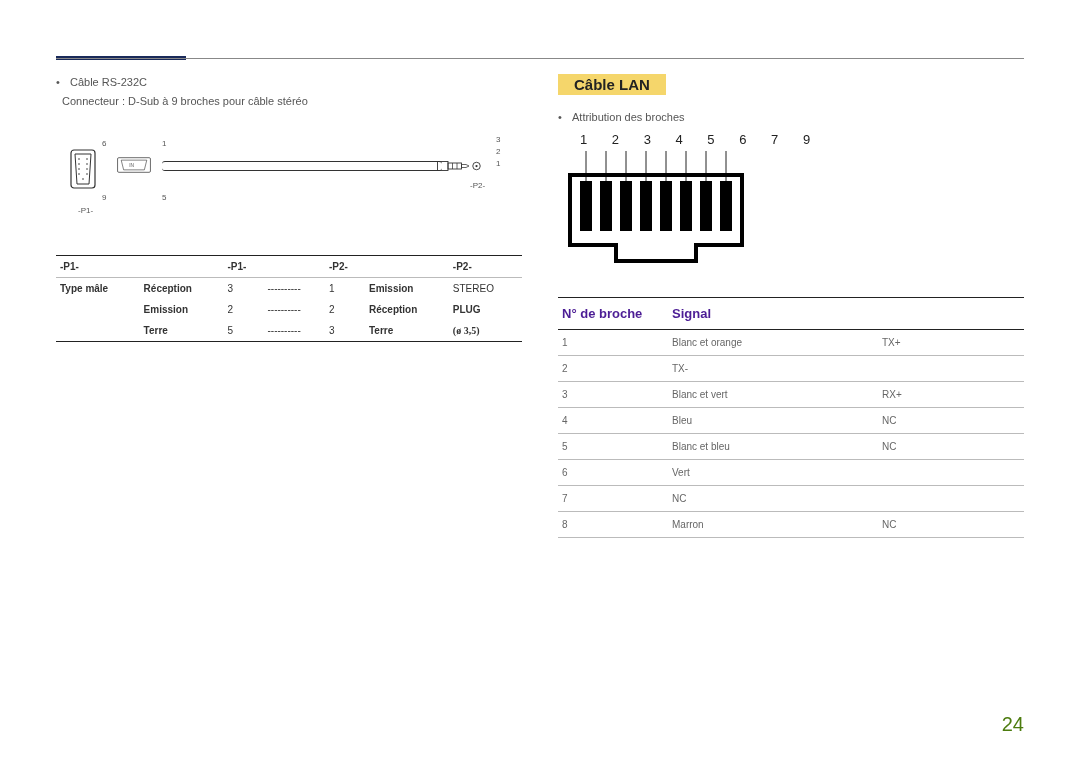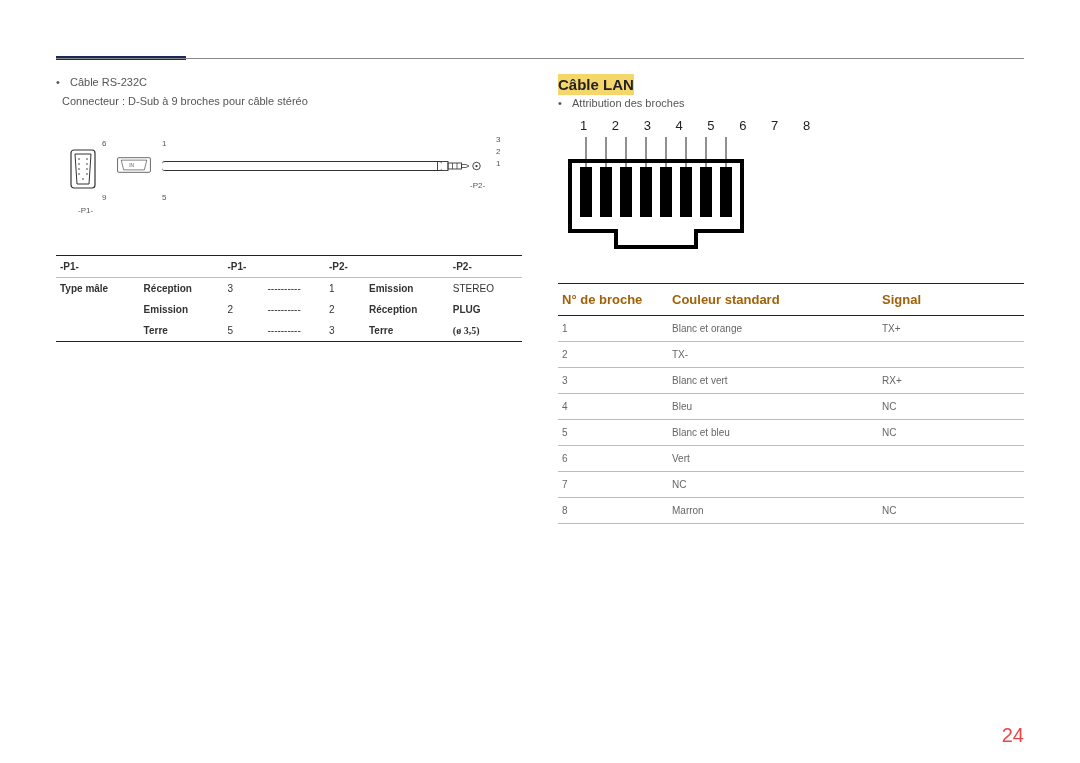--- a/index.html
+++ b/index.html
@@ -87,59 +87,59 @@
   }
   .tb-top { border-top: 1.5px solid #222; }
   .tb-mid { border-top: 1px solid #bbb; margin-left: 17px; }
   .tb-bot { border-bottom: 1.5px solid #222; }
 
   .hl-heading {
     background: #f5d66b;
     font-size: 15px;
     font-weight: bold;
     color: #222;
-    padding: 2px 0;
+    padding: 2px 16px;
     display: inline-block;
-    margin-bottom: 0;
+    margin-bottom: 14px;
   }
   .rj45-wrap {
     margin: 6px 0 22px 6px;
   }
   .rj45-nums {
     font-size: 13px;
     letter-spacing: 10.5px;
     margin-left: 16px;
     padding-bottom: 4px;
     color:#222;
   }
   .lan-head-row {
     display:flex;
     border-top:1.5px solid #222;
     border-bottom:1.5px solid #222;
     font-size:13px;
     font-weight:bold;
-    color:#a16207;
+    color:#4c1d95;
   }
   .lan-head-row div { padding:8px 4px; }
   .lan-row {
     display:flex;
     border-bottom:1px solid #bbb;
     font-size:10px;
     color:#666;
   }
   .lan-row div { padding:7px 4px; }
   .c-pin { width: 110px; }
   .c-col { width: 210px; }
   .c-sig { flex:1; }
   .page-num {
     position:absolute;
-    bottom: 16px;
+    bottom: 27px;
     right: 56px;
     font-size: 20px;
-    color: #ef4444;
+    color: #4d7c0f;
   }
 </style>
 </head>
 <body>
 
 <div class="accent-bar"></div>
 <div class="top-rule"></div>
 
 <div class="columns">
 
@@ -239,21 +239,21 @@
   </div>
 
   <div class="col">
     <div><span class="hl-heading">Câble LAN</span></div>
     <div class="bullet">
       <span class="dot">•</span>
       <span>Attribution des broches</span>
     </div>
 
     <div class="rj45-wrap">
-      <div class="rj45-nums">1 2 3 4 5 6 7 8</div>
+      <div class="rj45-nums">1 2 3 4 5 6 7 9</div>
       <svg width="200" height="120" viewBox="0 0 200 120">
 
         <g stroke="#222" stroke-width="1">
           <line x1="22" y1="0" x2="22" y2="34"></line>
             <line x1="42" y1="0" x2="42" y2="34"></line>
           <line x1="62" y1="0" x2="62" y2="34"></line>
             <line x1="82" y1="0" x2="82" y2="34"></line>
           <line x1="102" y1="0" x2="102" y2="34"></line>
             <line x1="122" y1="0" x2="122" y2="34"></line>
           <line x1="142" y1="0" x2="142" y2="34"></line>
@@ -270,21 +270,20 @@
           <rect x="96" y="30" width="12" height="50"></rect>
           <rect x="116" y="30" width="12" height="50"></rect>
           <rect x="136" y="30" width="12" height="50"></rect>
           <rect x="156" y="30" width="12" height="50"></rect>
         </g>
       </svg>
     </div>
 
     <div class="lan-head-row">
       <div class="c-pin">N° de broche</div>
-      <div class="c-col">Couleur standard</div>
       <div class="c-sig">Signal</div>
     </div>
     <div id="lan-body">
         <div class="lan-row">
           <div class="c-pin">1</div>
           <div class="c-col">Blanc et orange</div>
           <div class="c-sig">TX+</div>
         </div>
         <div class="lan-row">
           <div class="c-pin">2</div>

